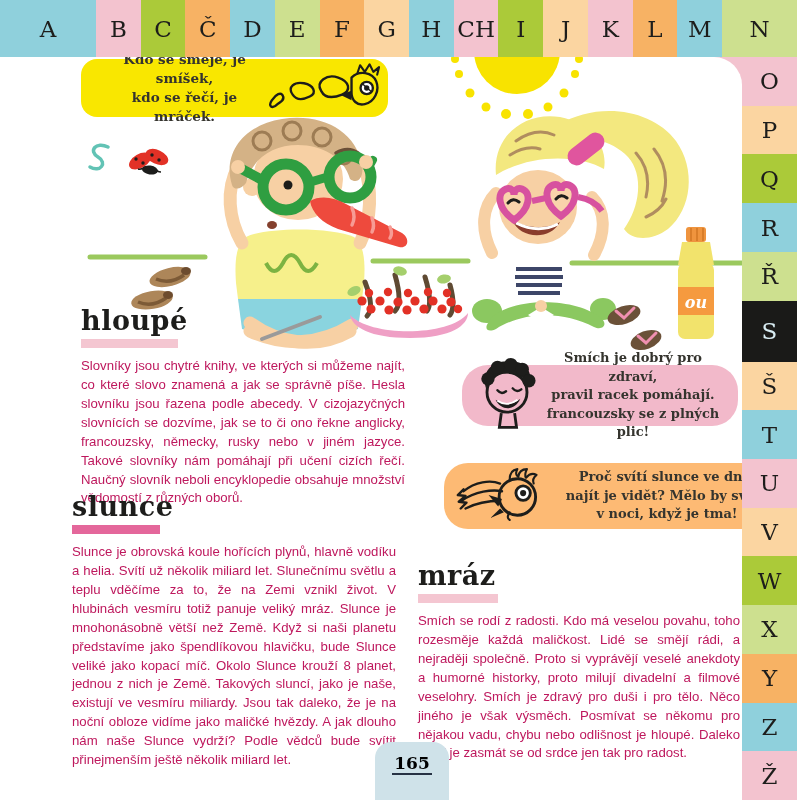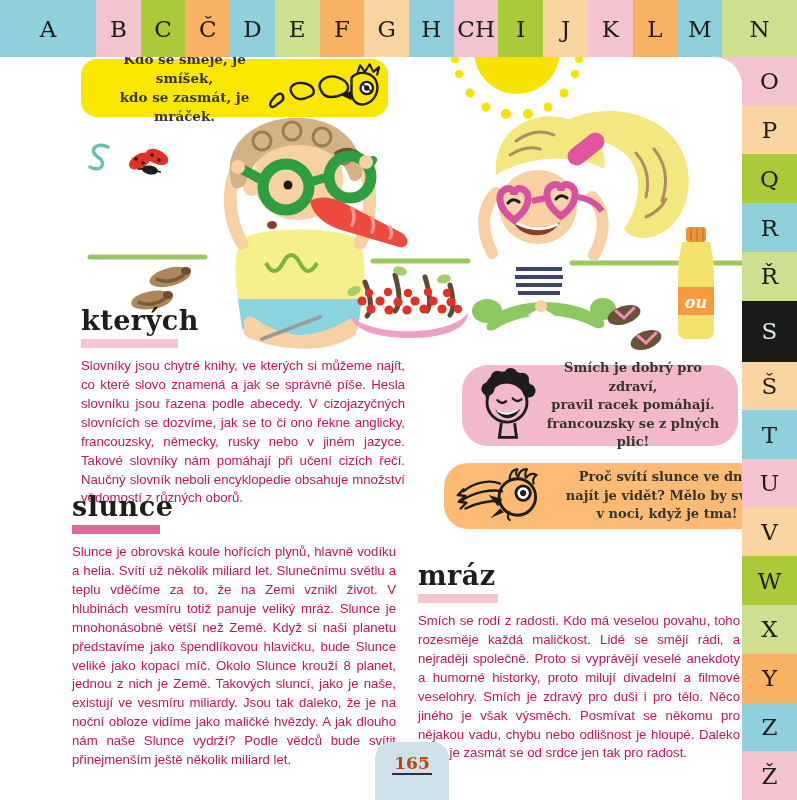--- a/index.html
+++ b/index.html
@@ -19,39 +19,39 @@
   .c-orange{background:#f7b264;}.c-lgreen{background:#cde08f;}.c-peach{background:#fbd5a1;}
   .corner-fill{position:absolute;top:57px;right:55px;width:28px;height:28px;background:#f3c3cf;}
   .content{position:absolute;top:57px;left:0;width:742px;height:743px;background:#fff;
         border-top-right-radius:28px;overflow:hidden;}
   
   .bubble{position:absolute;display:flex;align-items:center;box-sizing:border-box;}
   .bubble .lines{flex:1;text-align:center;font-family:"DejaVu Serif",serif;font-weight:700;
         font-size:13px;line-height:1.42;color:#35342e;}
   #bubble-yellow{left:81px;top:2px;width:307px;height:58px;background:#f9e700;border-radius:16px;padding:0 8px 0 20px;}
   #bubble-yellow .lines{font-size:13.5px;}
-  #bubble-pink{left:462px;top:308px;width:276px;height:81px;background:#f2b9ca;border-radius:26px;padding:0 10px 0 14px;}
+  #bubble-pink{left:462px;top:308px;width:276px;height:61px;background:#f2b9ca;border-radius:26px;padding:0 10px 0 14px;}
   #bubble-orange{left:444px;top:406px;width:350px;height:66px;background:#fdba74;border-radius:24px;padding:0 10px 0 10px;}
   .bubble .icon{flex:0 0 auto;display:flex;align-items:center;justify-content:center;}
   
   .article{position:absolute;}
   .article h2{margin:0;font-family:"DejaVu Serif",serif;font-size:27px;font-weight:700;
         color:#1d1d1b;letter-spacing:.5px;line-height:1.05;}
   .article .underline{height:9px;margin-top:4px;}
   .u-pale{background:#f4c6d1;}
   .u-hot{background:#e4679b;}
   .u1{width:97px;}.u2{width:88px;}.u3{width:80px;}
   .article p{margin:9px 0 0;font-size:13.2px;line-height:1.43;text-align:justify;color:#be185d;}
   #art-slovnik{left:81px;top:250px;width:324px;}
   #art-slunce{left:72px;top:436px;width:324px;}
   #art-smich{left:418px;top:505px;width:322px;}
   
   .pagenum{position:absolute;left:375px;top:685px;width:74px;height:58px;background:#cfe2e9;
         border-radius:16px 16px 0 0;display:flex;justify-content:center;align-items:flex-start;padding-top:11px;box-sizing:border-box;}
-  .pagenum span{font-family:"DejaVu Serif",serif;font-weight:700;font-size:17px;color:#c2410c;
+  .pagenum span{font-family:"DejaVu Serif",serif;font-weight:700;font-size:17px;color:#000000;
         border-bottom:2px solid #273244;padding:0 2px;}
   
   #scene{position:absolute;left:0;top:0;width:742px;height:300px;}
 </style>
 </head>
 <body>
 
 <div class="page">
 
   <div class="top-strip">
@@ -297,41 +297,41 @@
         <path d="M682,185 L710,185 L714,208 L678,208 Z" fill="#f2e36c"></path>
         <rect x="678" y="206" width="36" height="76" rx="7" fill="#f2e36c"></rect>
         <rect x="678" y="230" width="36" height="28" fill="#f59a3f"></rect>
         <text x="696" y="251" text-anchor="middle" font-family="DejaVu Serif, serif" font-style="italic" font-weight="bold" font-size="16" fill="#ffffff">ou</text>
       </g>
     </svg>
 
     <div class="bubble" id="bubble-yellow">
       <div class="lines">
         <div>Kdo se směje, je smíšek,</div>
-        <div>kdo se zasmát, je mráček.</div>
+        <div>kdo se řečí, je mráček.</div>
       </div>
       <span class="icon">
         <svg width="112" height="52" viewBox="0 0 118 54">
           <g stroke="#1d1d1b" stroke-width="2.5" fill="none" stroke-linecap="round" stroke-linejoin="round">
             <path d="M10,44 C4,50 0,46 4,40 C8,34 14,30 16,36 C17,40 14,41 10,44 Z"></path>
             <path d="M26,34 C20,26 28,20 38,22 C48,24 52,32 44,36 C36,40 30,40 26,34 Z"></path>
             <path d="M56,30 C50,20 62,12 74,16 C86,20 88,30 78,34 C68,38 60,38 56,30 Z"></path>
             <path d="M88,16 C96,8 110,10 114,20 C118,30 112,42 102,44 C94,46 88,40 88,32 Z"></path>
             <path d="M94,12 l3,-9 l5,7 l5,-8 l4,8 l6,-5 l-2,8" stroke-width="2.2"></path>
           </g>
           <circle cx="104" cy="27" r="6.5" fill="#fff" stroke="#1d1d1b" stroke-width="2.5"></circle>
           <circle cx="104" cy="27" r="2.8" fill="#1d1d1b"></circle>
           <path d="M100,23 L109,31" stroke="#1d1d1b" stroke-width="1.5"></path>
           <path d="M88,30 L76,34 L88,40 Z" fill="#1d1d1b"></path>
         </svg>
       </span>
     </div>
 
     <div class="article" id="art-slovnik">
-      <h2>kterých</h2>
+      <h2>hloupé</h2>
       <div class="underline u-pale u1"></div>
       <p>Slovníky jsou chytré knihy, ve kterých si můžeme najít, co které slovo znamená a jak se správně píše. Hesla slovníku jsou řazena podle abecedy. V cizojazyčných slovnících se dozvíme, jak se to či ono řekne anglicky, francouzsky, německy, rusky nebo v jiném jazyce. Takové slovníky nám pomáhají při učení cizích řečí. Naučný slovník neboli encyklopedie obsahuje množství vědomostí z různých oborů.</p>
     </div>
 
     <div class="article" id="art-slunce">
       <h2>slunce</h2>
       <div class="underline u-hot u2"></div>
       <p>Slunce je obrovská koule hořících plynů, hlavně vodíku a helia. Svítí už několik miliard let. Slunečnímu světlu a teplu vděčíme za to, že na Zemi vznikl život. V hlubinách vesmíru totiž panuje veliký mráz. Slunce je mnohonásobně větší než Země. Když si naši planetu představíme jako špendlíkovou hlavičku, bude Slunce veliké jako kopací míč. Okolo Slunce krouží 8 planet, jednou z nich je Země. Takových sluncí, jako je naše, existují ve vesmíru miliardy. Jsou tak daleko, že je na noční obloze vidíme jako maličké hvězdy. A jak dlouho nám naše Slunce vydrží? Podle vědců bude svítit přinejmenším ještě několik miliard let.</p>
     </div>
 

